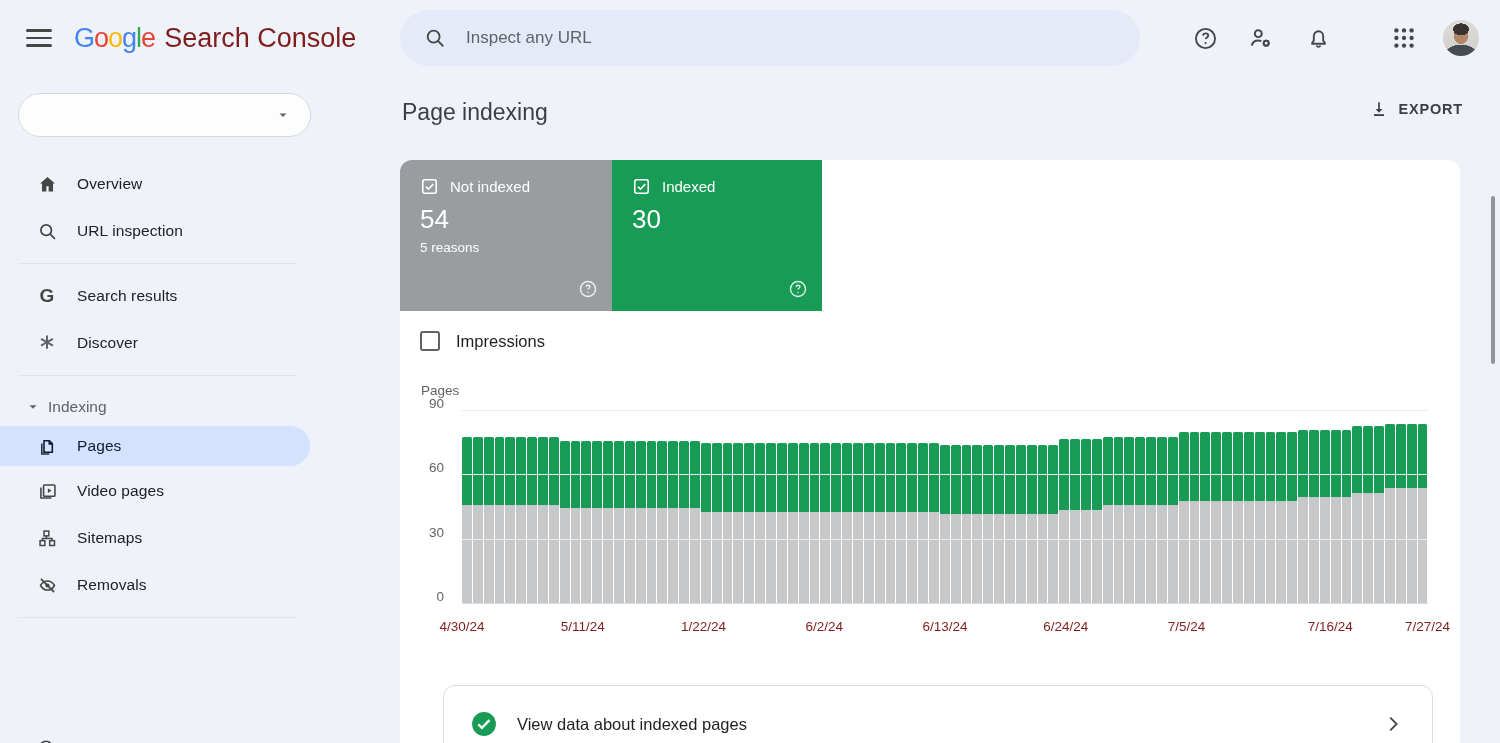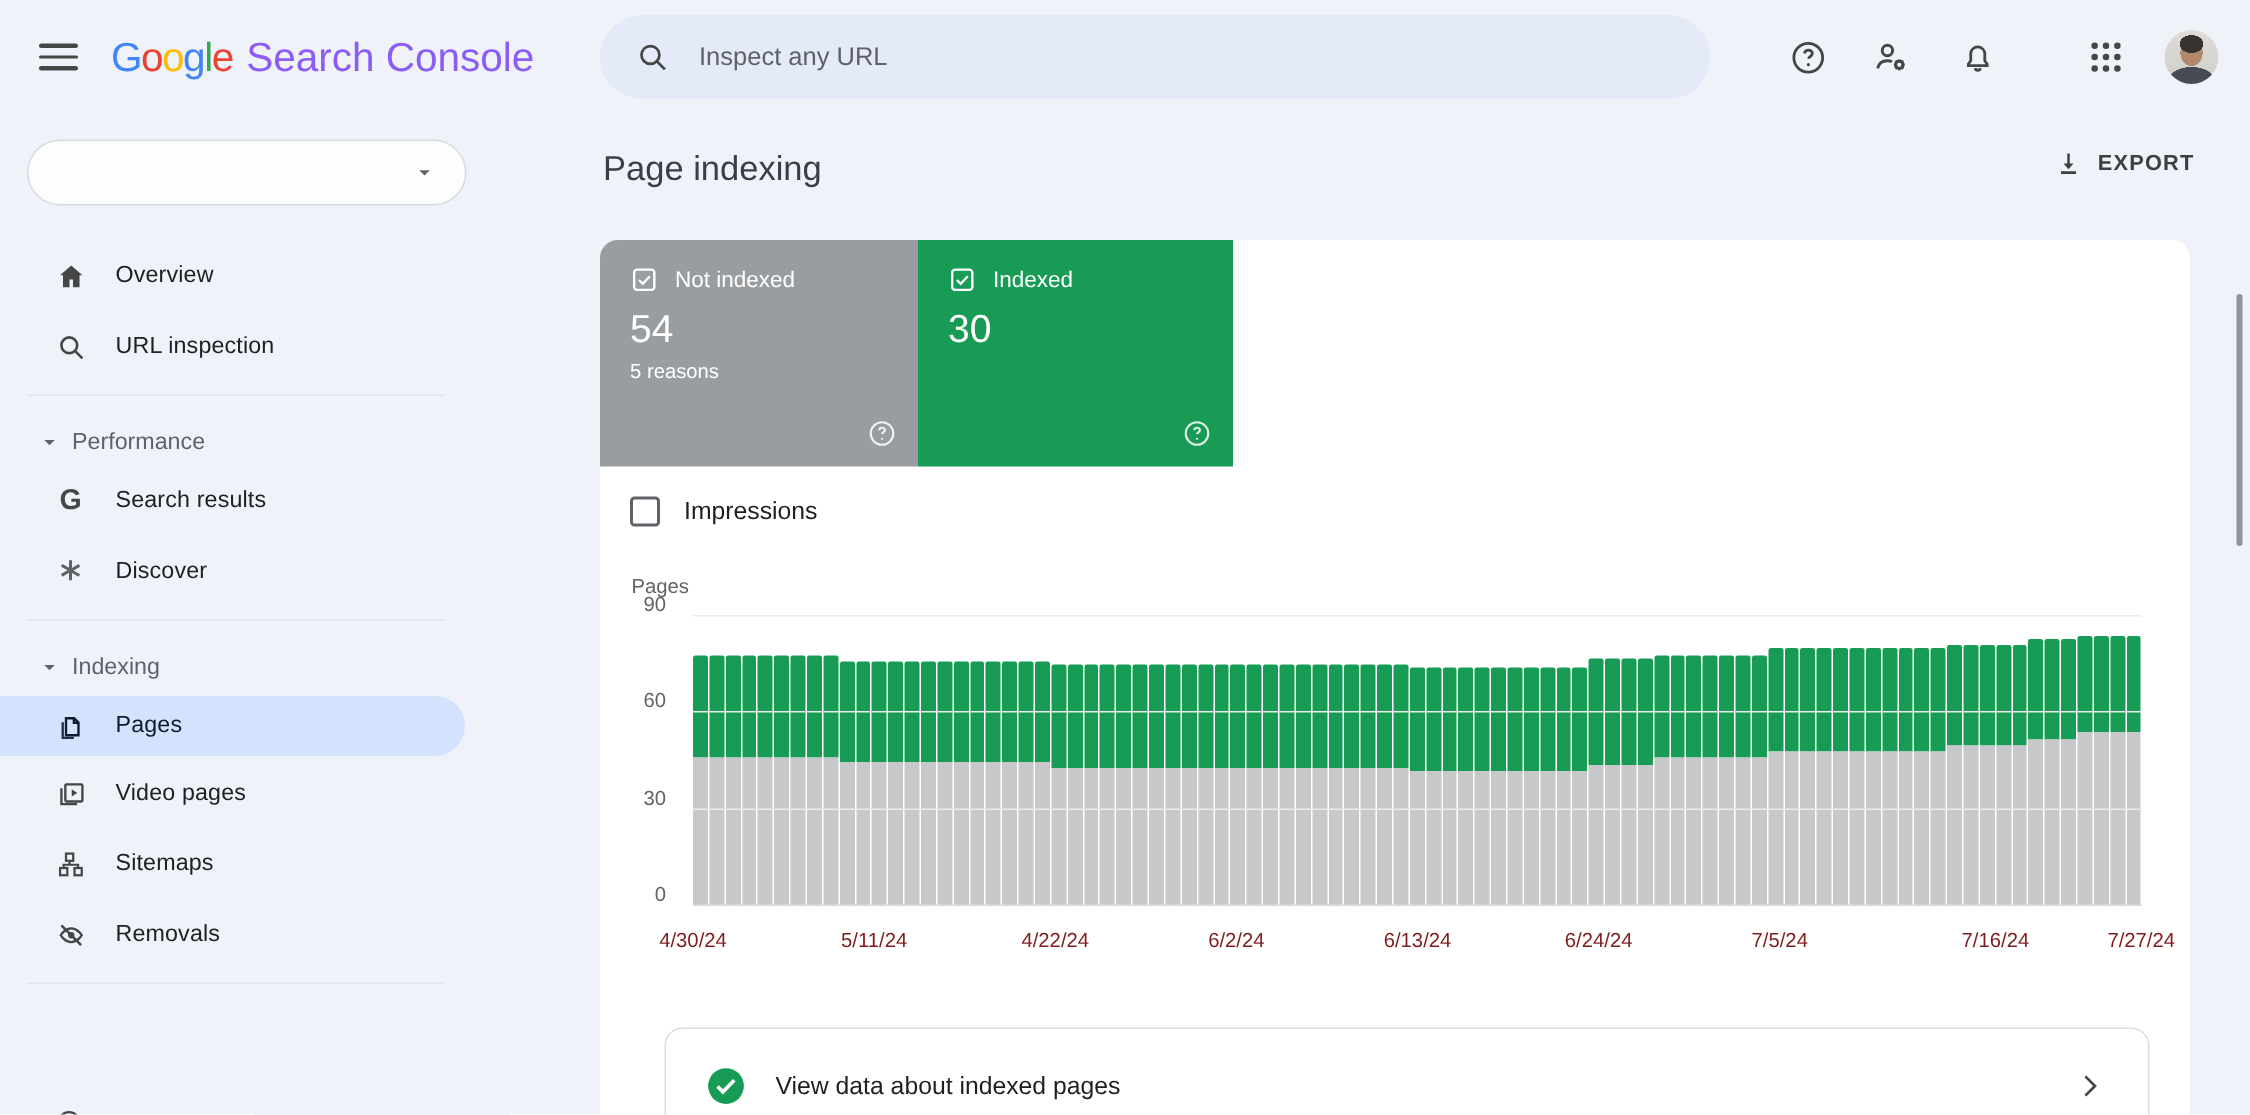--- a/index.html
+++ b/index.html
@@ -8,21 +8,21 @@
   #app { position:relative; width:1500px; height:743px; overflow:hidden; }
 
   
   .topbar { position:absolute; left:0; top:0; width:1500px; height:76px; }
   .hamburger { position:absolute; left:26px; top:26px; width:26px; height:24px; background:none; border:none; cursor:pointer; display:flex; flex-direction:column; justify-content:center; gap:5px; }
   .hamburger span { display:block; height:2.5px; background:#444746; border-radius:2px; }
   .logo { position:absolute; left:74px; top:0; height:76px; display:flex; align-items:center; font-size:27px; }
   .logo .l-g1{color:#4285F4} .logo .l-o1{color:#EA4335} .logo .l-o2{color:#FBBC05}
   .logo .l-g2{color:#4285F4} .logo .l-l{color:#34A853} .logo .l-e{color:#EA4335}
   .logo .google { font-weight:500; letter-spacing:-1px; }
-  .logo .product { color:#8b5cf6; margin-left:9px; font-weight:400; }
+  .logo .product { color:#7f1d1d; margin-left:9px; font-weight:400; }
   .search-pill { position:absolute; left:400px; top:10px; width:740px; height:56px; background:#e4eaf7; border-radius:28px; display:flex; align-items:center; padding:0 24px; }
   .search-pill svg { flex:0 0 auto; }
   .search-pill input { border:none; outline:none; background:transparent; font-size:17px; color:#3c4043; margin-left:20px; width:600px; font-family:inherit; }
   .search-pill input::placeholder { color:#5f6368; opacity:1; }
   .tb-btn { position:absolute; top:18px; width:40px; height:40px; border:none; background:none; cursor:pointer; display:flex; align-items:center; justify-content:center; color:#444746; }
   .tb-help{left:1185px} .tb-users{left:1241px} .tb-bell{left:1298px} .tb-grid{left:1384px}
   .avatar { position:absolute; left:1443px; top:20px; width:36px; height:36px; border-radius:50%; border:none; cursor:pointer; overflow:hidden;
     background:
       radial-gradient(ellipse 16px 10px at 50% 96%, #474c52 98%, transparent 100%),
       radial-gradient(ellipse 8px 6px at 50% 26%, #3a3230 98%, transparent 100%),
@@ -186,28 +186,20 @@
           <svg width="21" height="21" viewBox="0 0 24 24" fill="none" stroke="#444746" stroke-width="2">
               <circle cx="10.5" cy="10.5" r="6"></circle>
               <line x1="15" y1="15" x2="20.5" y2="20.5"></line>
             </svg>
         </span>
         <span class="nlabel">URL inspection</span>
       </div>
 
       <div class="nav-divider"></div>
 
-      <div class="sec-header">
-        <span class="caret">
-          <svg width="12" height="12" viewBox="0 0 24 24" fill="#5f6368">
-              <path d="M5 8.5l7 7 7-7z"></path>
-            </svg>
-        </span>
-        <span class="slabel">Performance</span>
-      </div>
       <div class="nav-item">
         <span class="nicon gicon-letter">G</span>
         <span class="nlabel">Search results</span>
       </div>
       <div class="nav-item">
         <span class="nicon">
           <svg width="20" height="20" viewBox="0 0 24 24" fill="#5f6368">
               <path d="M10.8 3h2.4v6.1l5.3-3.1 1.2 2.1-5.3 3 5.3 3-1.2 2.1-5.3-3.1V19h-2.4v-6l-5.3 3.1-1.2-2.1 5.3-3-5.3-3 1.2-2.1 5.3 3.1z"></path>
             </svg>
         </span>
@@ -707,21 +699,21 @@
               </div>
             </div>
         <div class="gridline base" style="bottom: 0%;"></div>
             <div class="gridline" style="bottom: 33.3333%;"></div>
             <div class="gridline" style="bottom: 66.6667%;"></div>
             <div class="gridline" style="bottom: 100%;"></div>
           </div>
         <div class="xlabels" id="xlabels">
             <span style="left: 0%;">4/30/24</span>
             <span style="left: 12.5%;">5/11/24</span>
-            <span style="left: 25%;">4/22/24</span>
+            <span style="left: 25%;">1/22/24</span>
             <span style="left: 37.5%;">6/2/24</span>
             <span style="left: 50%;">6/13/24</span>
             <span style="left: 62.5%;">6/24/24</span>
             <span style="left: 75%;">7/5/24</span>
             <span style="left: 87.5%; margin-left: 23px;">7/16/24</span>
             <span style="right: -22px; transform: none;">7/27/24</span>
           </div>
       </div>
 
       <div class="banner">

